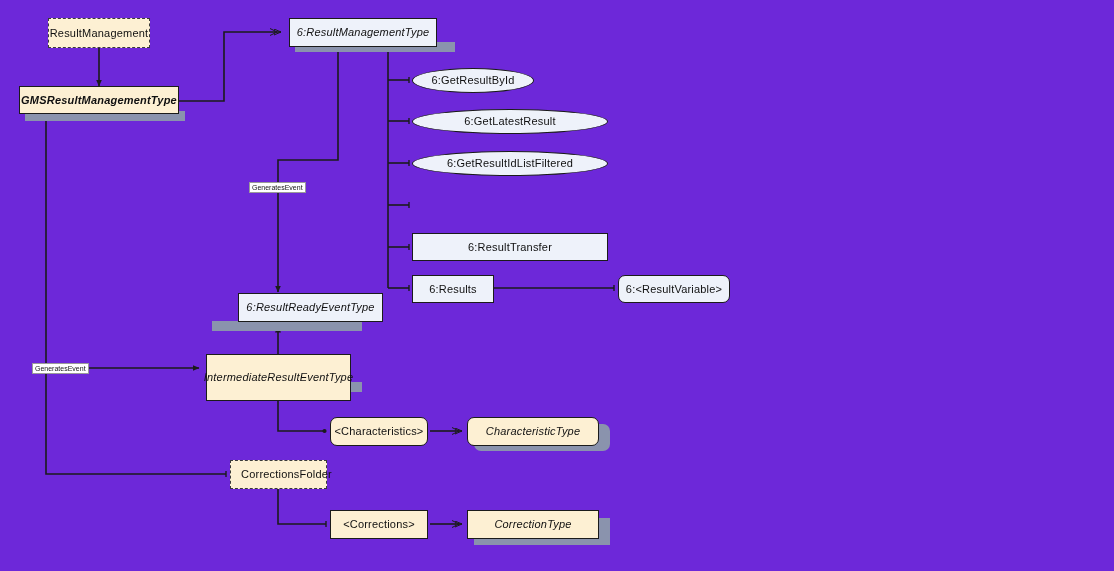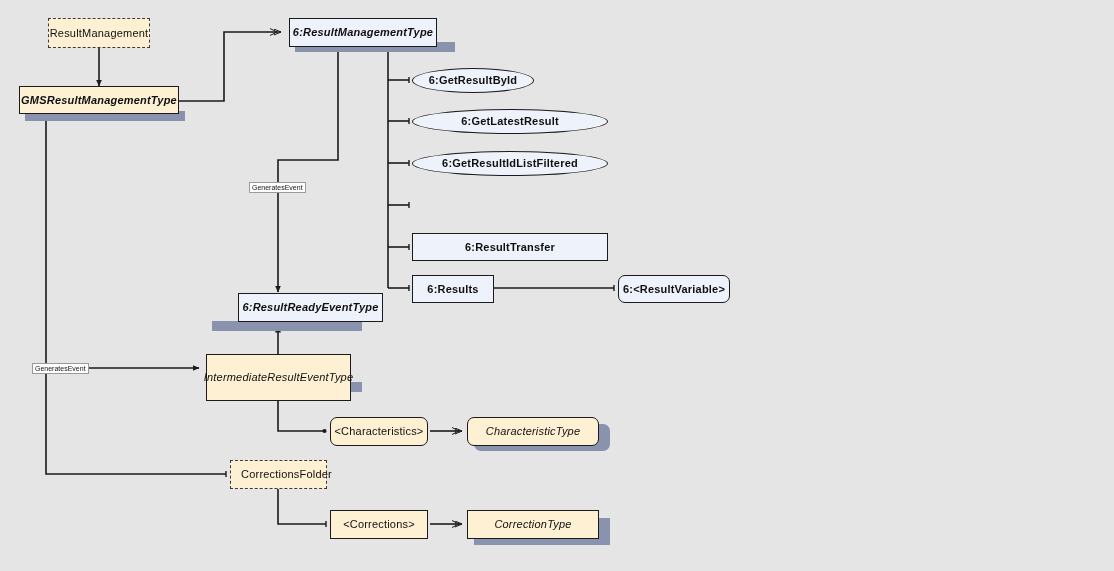--- a/index.html
+++ b/index.html
@@ -8,21 +8,21 @@
     padding: 0;
     background: #808080;
   }
   body {
     font-family: "Liberation Sans", sans-serif;
   }
   #canvas {
     position: relative;
     width: 1114px;
     height: 571px;
-    background: #e5e5e5;
+    background: #6d28d9;
     overflow: hidden;
   }
   #edges {
     position: absolute;
     left: 0; top: 0;
     width: 1114px;
     height: 571px;
     pointer-events: none;
   }
   
@@ -42,21 +42,21 @@
   }
   .shadow {
     position: absolute;
     background: #8a93ad;
     z-index: 1;
   }
   .shadow.round { border-radius: 7px; }
 
   
   .fill-cream  { background: #fdf0d3; }
-  .fill-blue   { background: #eef2fa; font-weight: bold; }
+  .fill-blue   { background: #eef2fa; }
 
   
   .bd-solid  { border: 1px solid #1b1b1b; }
   .bd-dashed { border: 1px dashed #3a3a3a; }
 
   .rounded { border-radius: 7px; }
   .ellipse { border-radius: 50%; }
 
   .italic { font-style: italic; }
 

